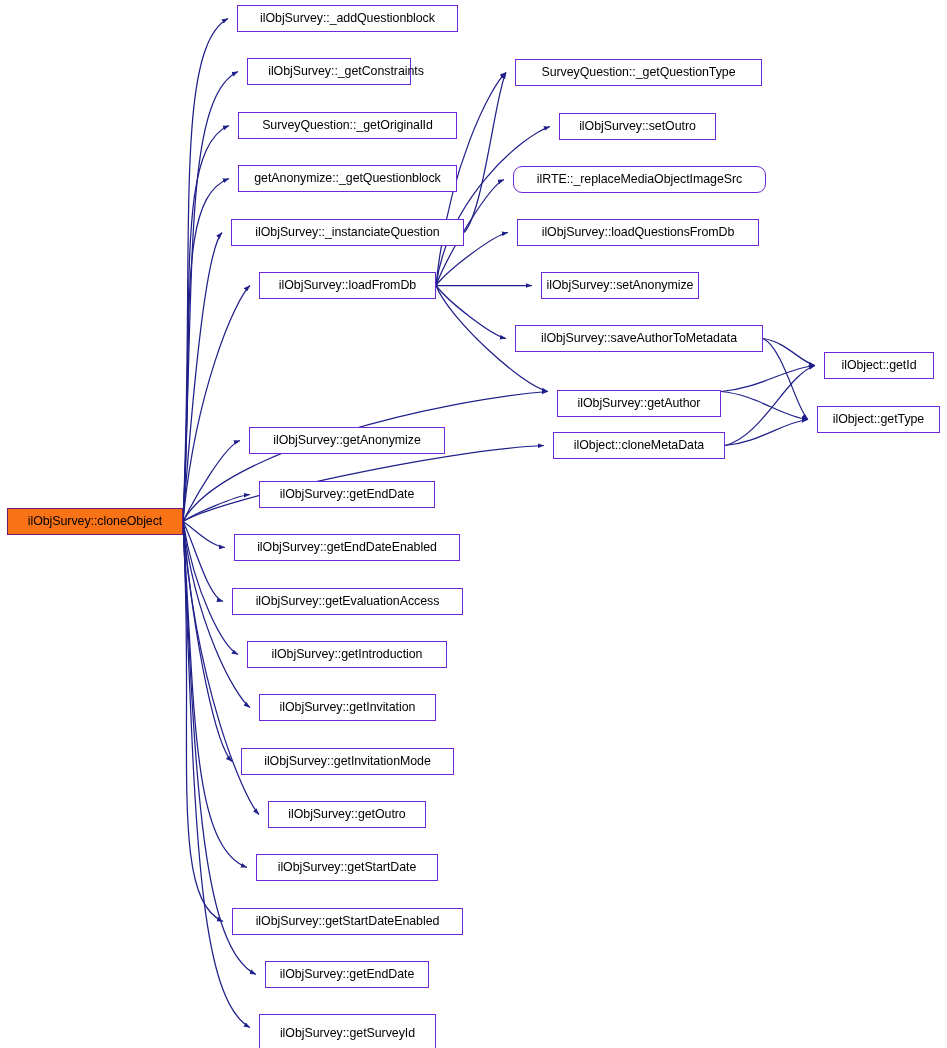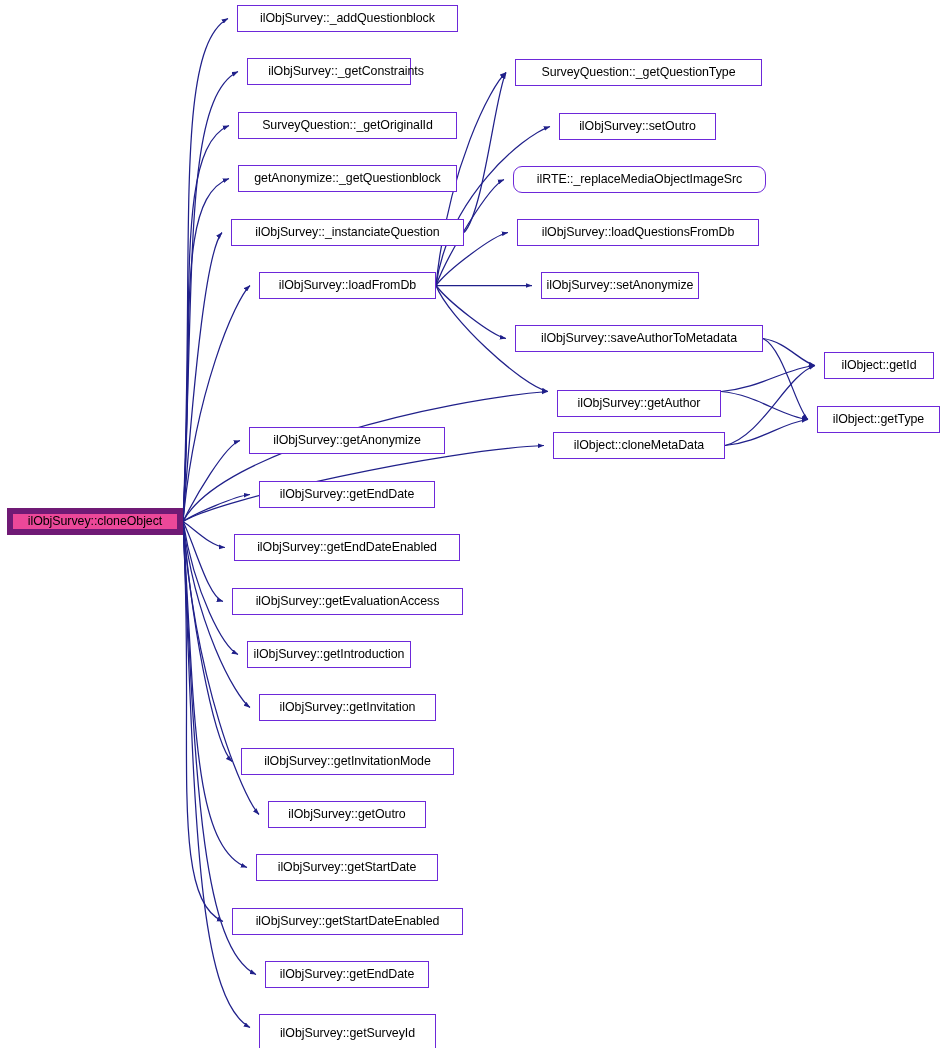--- a/index.html
+++ b/index.html
@@ -34,22 +34,22 @@
     font-size: 12.4px;
     line-height: 1;
     display: flex;
     align-items: center;
     justify-content: center;
     white-space: nowrap;
     letter-spacing: -0.05px;
     z-index: 5;
   }
   .node.focus {
-    background: #ec4899;
-    border: 6px solid #701a75;
+    background: #f97316;
+    border: 1px solid #701a75;
   }
   .node-label {
     display: block;
     pointer-events: none;
   }
 </style>
 </head>
 <body>
 
 <div id="graph-canvas">
@@ -123,21 +123,21 @@
       </div>
       <div class="node" style="left: 259px; top: 481px; width: 176px; height: 27px;">
         <span class="node-label">ilObjSurvey::getEndDate</span>
       </div>
       <div class="node" style="left: 234px; top: 534px; width: 226px; height: 27px;">
         <span class="node-label">ilObjSurvey::getEndDateEnabled</span>
       </div>
       <div class="node" style="left: 232px; top: 588px; width: 231px; height: 27px;">
         <span class="node-label">ilObjSurvey::getEvaluationAccess</span>
       </div>
-      <div class="node" style="left: 247px; top: 641px; width: 164px; height: 27px;">
+      <div class="node" style="left: 247px; top: 641px; width: 200px; height: 27px;">
         <span class="node-label">ilObjSurvey::getIntroduction</span>
       </div>
       <div class="node" style="left: 259px; top: 694px; width: 177px; height: 27px;">
         <span class="node-label">ilObjSurvey::getInvitation</span>
       </div>
       <div class="node" style="left: 241px; top: 748px; width: 213px; height: 27px;">
         <span class="node-label">ilObjSurvey::getInvitationMode</span>
       </div>
       <div class="node" style="left: 268px; top: 801px; width: 158px; height: 27px;">
         <span class="node-label">ilObjSurvey::getOutro</span>

